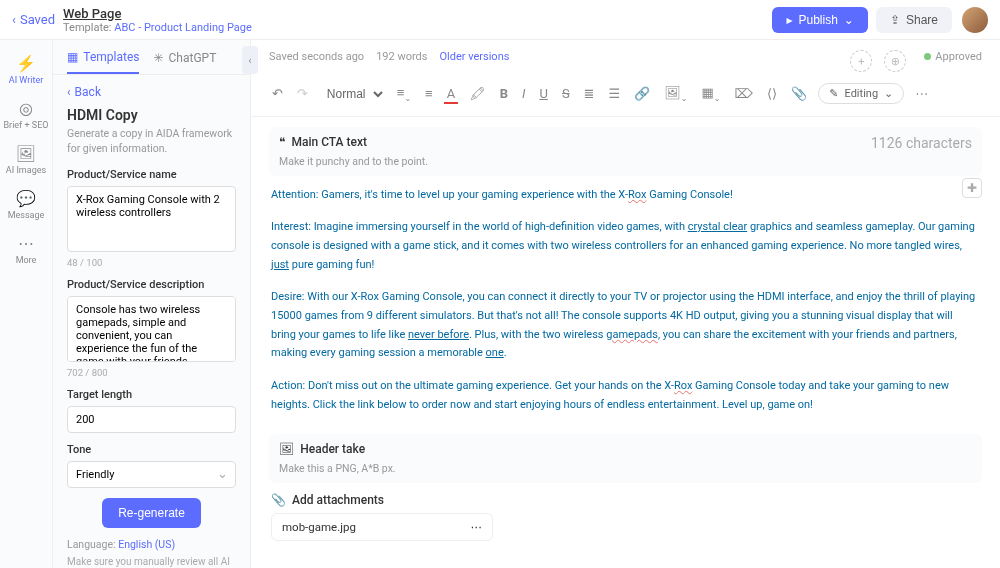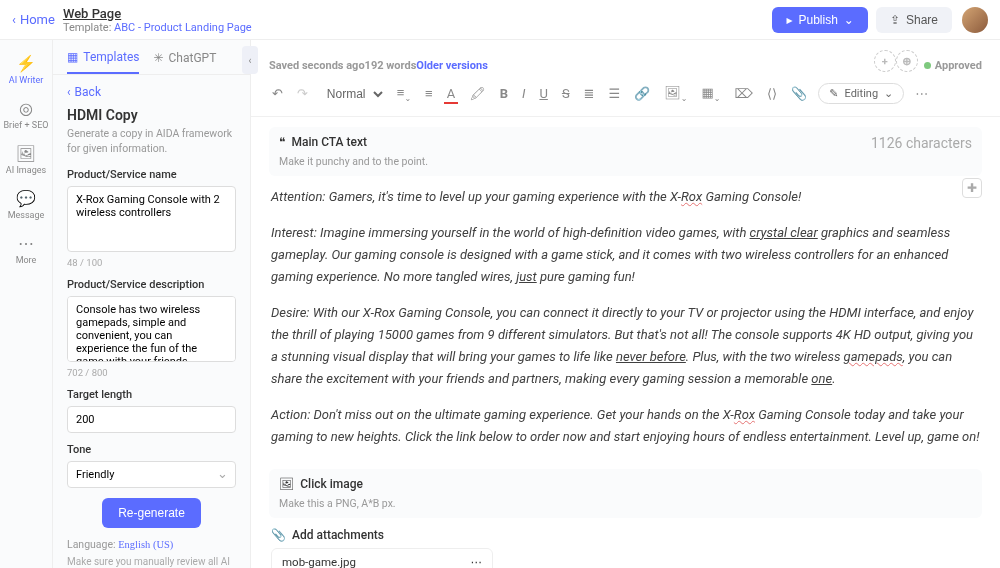--- a/index.html
+++ b/index.html
@@ -28,56 +28,56 @@
 .back-link { color: #5b6cff; font-size: 12px; display: flex; align-items: center; gap: 4px; cursor: pointer; margin-bottom: 8px; }
 .form-title { font-size: 14px; font-weight: 600; margin-bottom: 4px; }
 .form-desc { font-size: 10.5px; color: #999; margin-bottom: 12px; line-height: 1.4; }
 .field-label { font-size: 11px; font-weight: 500; margin-bottom: 5px; display: block; }
 .field-input, .field-textarea, .field-select { width: 100%; border: 1px solid #ddd; border-radius: 4px; padding: 6px 8px; font-size: 11px; font-family: inherit; background: #fff; }
 .field-textarea { resize: none; }
 .counter { font-size: 9.5px; color: #aaa; text-align: left; margin-top: 2px; }
 .field-group { margin-bottom: 10px; }
 .regen-btn { background: #5b6cff; color: #fff; border: none; border-radius: 6px; padding: 8px 16px; font-size: 12px; cursor: pointer; display: block; margin: 10px auto; }
 .lang-line { font-size: 10.5px; color: #999; }
-.lang-line a { color: #5b6cff; text-decoration: none; font-family: Liberation Serif, serif; }
+.lang-line a { color: #5b6cff; text-decoration: none; }
 .note { font-size: 10px; color: #aaa; line-height: 1.4; margin-top: 4px; }
 .collapse-handle { position: absolute; right: -8px; top: 6px; width: 16px; height: 28px; background: #eef0f7; border-radius: 4px; display: flex; align-items: center; justify-content: center; cursor: pointer; font-size: 10px; color: #888; }
 .main { flex: 1; display: flex; flex-direction: column; }
-.meta-row { display: flex; align-items: flex-end; padding: 10px 18px 4px; font-size: 11px; color: #999; font-weight: bold; }
+.meta-row { display: flex; align-items: flex-start; gap: 12px; padding: 10px 18px 4px; font-size: 11px; color: #999; }
 .meta-row a { color: #5b6cff; text-decoration: none; }
 .meta-spacer { flex: 1; }
 .status-dot { width: 7px; height: 7px; border-radius: 50%; background: #7ec97e; display: inline-block; margin-right: 4px; }
 .collab-circle { width: 22px; height: 22px; border: 1px dashed #ccc; border-radius: 50%; display: flex; align-items: center; justify-content: center; color: #bbb; font-size: 11px; }
 .toolbar { display: flex; align-items: center; gap: 8px; padding: 6px 18px 10px; border-bottom: 1px solid #f0f0f0; font-size: 12px; color: #666; }
 .tb-btn { cursor: pointer; padding: 3px 3px; color: #888; font-size: 13px; }
 .tb-select { border: none; background: transparent; font-size: 12px; color: #666; cursor: pointer; padding: 2px 4px; }
 .content { flex: 1; overflow-y: auto; padding: 10px 18px 20px; }
 .block { background: #fafbfc; border-radius: 6px; padding: 8px 10px; margin-bottom: 4px; position: relative; }
 .block-head { display: flex; align-items: center; gap: 6px; font-size: 12px; font-weight: 500; }
 .block-sub { font-size: 10.5px; color: #999; margin-top: 6px; }
 .char-count { position: absolute; right: 10px; top: 8px; font-size: 14px; color: #aaa; }
-.body-text { font-size: 13px; line-height: 1.7; color: #404040; padding: 6px 2px; font-style: italic; }
+.body-text { font-size: 11px; line-height: 1.7; color: #0369a1; padding: 6px 2px; }
 .body-text p { margin-bottom: 14px; }
 .wavy { text-decoration: underline wavy #e57373; text-decoration-thickness: 1px; }
 .underline { text-decoration: underline; }
 .add-comment { width: 20px; height: 20px; border: 1px solid #ddd; border-radius: 4px; display: flex; align-items: center; justify-content: center; color: #aaa; font-size: 12px; cursor: pointer; float: right; margin-top: -2px; }
 .attachment-card { width: 222px; border: 1px solid #eee; border-radius: 6px; overflow: hidden; margin-top: 6px; }
 .attachment-head { display: flex; align-items: center; justify-content: space-between; padding: 6px 10px; font-size: 11.5px; }
 .field-select-wrap { position: relative; }
 .field-select-wrap::after { content: "⌄"; position: absolute; right: 8px; top: 5px; color: #aaa; pointer-events: none; }
 .editing-pill { border: 1px solid #ddd; border-radius: 12px; padding: 3px 10px; font-size: 11px; display: flex; align-items: center; gap: 6px; cursor: pointer; }
 .color-underline { border-bottom: 2px solid #e53935; padding-bottom: 1px; }
 </style>
 </head>
 <body>
 
 <div class="topbar">
   <div class="back-home">
     <span>‹</span>
-    <span>Home</span>
+    <span>Saved</span>
   </div>
   <div class="page-title-wrap">
     <div class="page-title">Web Page</div>
     <div class="page-template">
       <span>Template:</span>
       <a href="#">ABC - Product Landing Page</a>
     </div>
   </div>
   <div class="topbar-spacer"></div>
   <button class="btn btn-primary">
@@ -208,21 +208,21 @@
       <div class="body-text">
         <p><span>Attention: Gamers, it's time to level up your gaming experience with the X-</span><span class="wavy">Rox</span><span> Gaming Console!</span></p>
         <p><span>Interest: Imagine immersing yourself in the world of high-definition video games, with </span><span class="underline">crystal clear</span><span> graphics and seamless gameplay. Our gaming console is designed with a game stick, and it comes with two wireless controllers for an enhanced gaming experience. No more tangled wires, </span><span class="underline">just</span><span> pure gaming fun!</span></p>
         <p><span>Desire: With our X-Rox Gaming Console, you can connect it directly to your TV or projector using the HDMI interface, and enjoy the thrill of playing 15000 games from 9 different simulators. But that's not all! The console supports 4K HD output, giving you a stunning visual display that will bring your games to life like </span><span class="underline">never before</span><span>. Plus, with the two wireless </span><span class="wavy">gamepads</span><span>, you can share the excitement with your friends and partners, making every gaming session a memorable </span><span class="underline">one</span><span>.</span></p>
         <p><span>Action: Don't miss out on the ultimate gaming experience. Get your hands on the X-</span><span class="wavy">Rox</span><span> Gaming Console today and take your gaming to new heights. Click the link below to order now and start enjoying hours of endless entertainment. Level up, game on!</span></p>
       </div>
 
       <div class="block">
         <div class="block-head">
             <span>🖼</span>
-            <span>Click image</span>
+            <span>Header take</span>
           </div>
         <div class="block-sub">Make this a PNG, A*B px.</div>
       </div>
 
       <div style="padding:6px 2px">
         <div class="block-head" style="font-size:12px">
             <span>📎</span>
             <span>Add attachments</span>
           </div>
         <div class="attachment-card">

